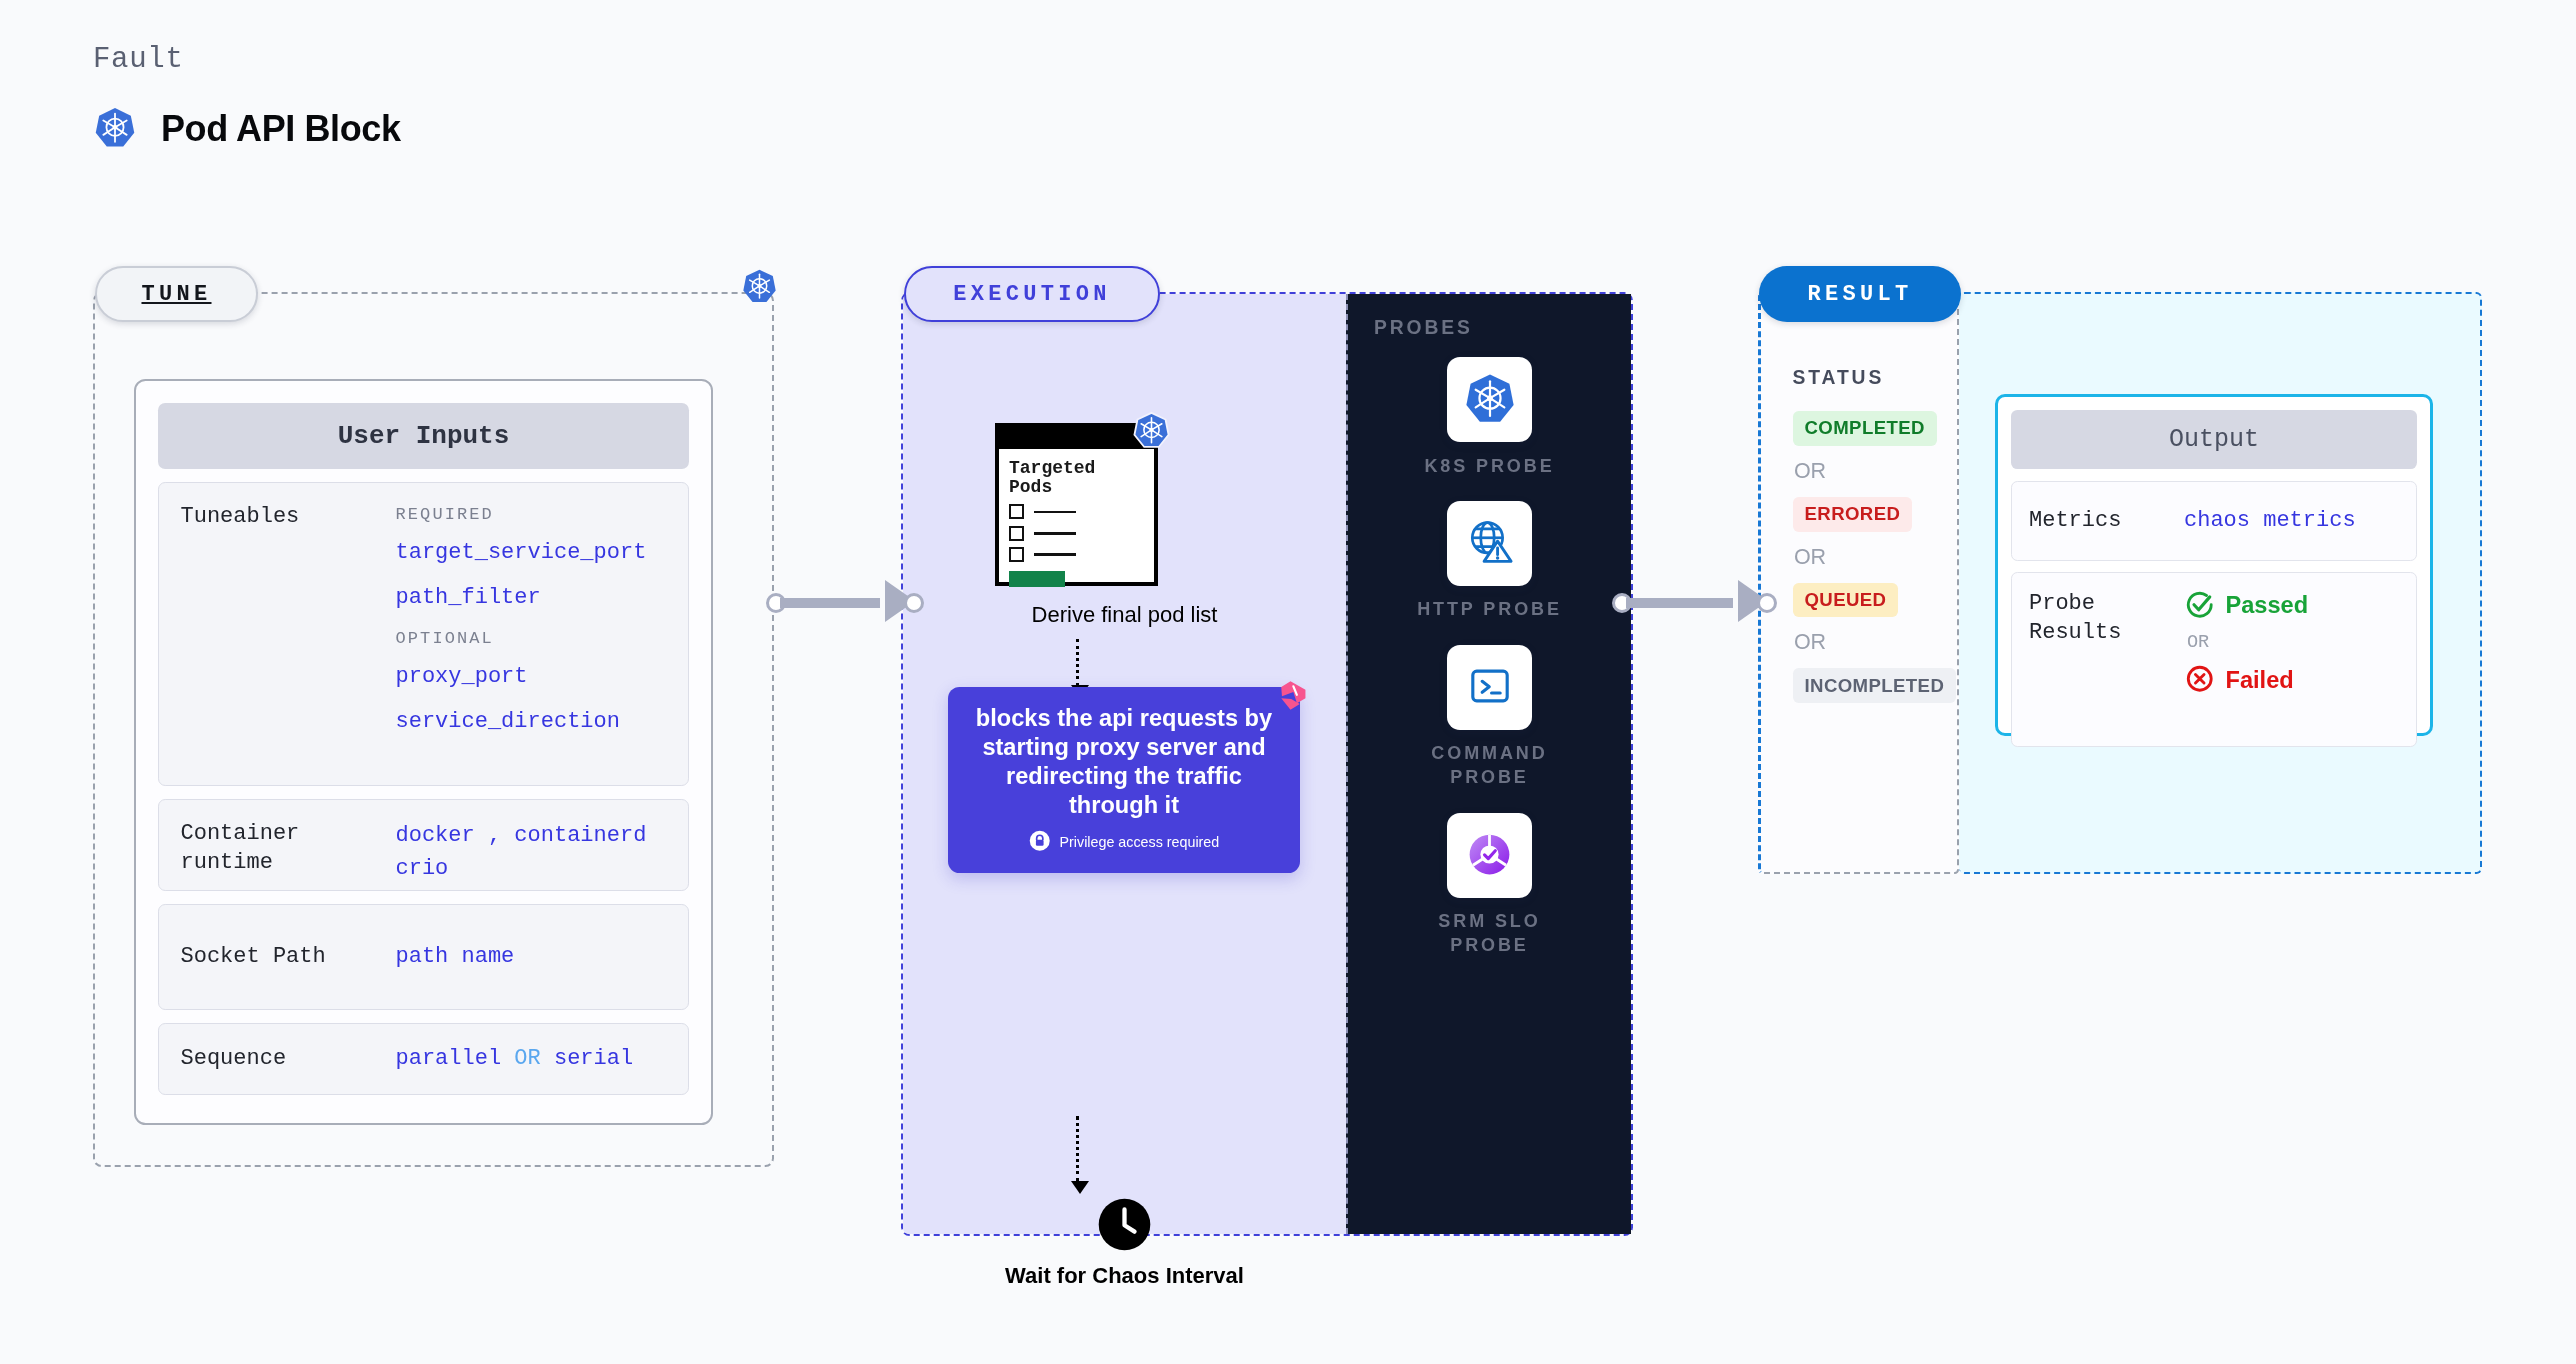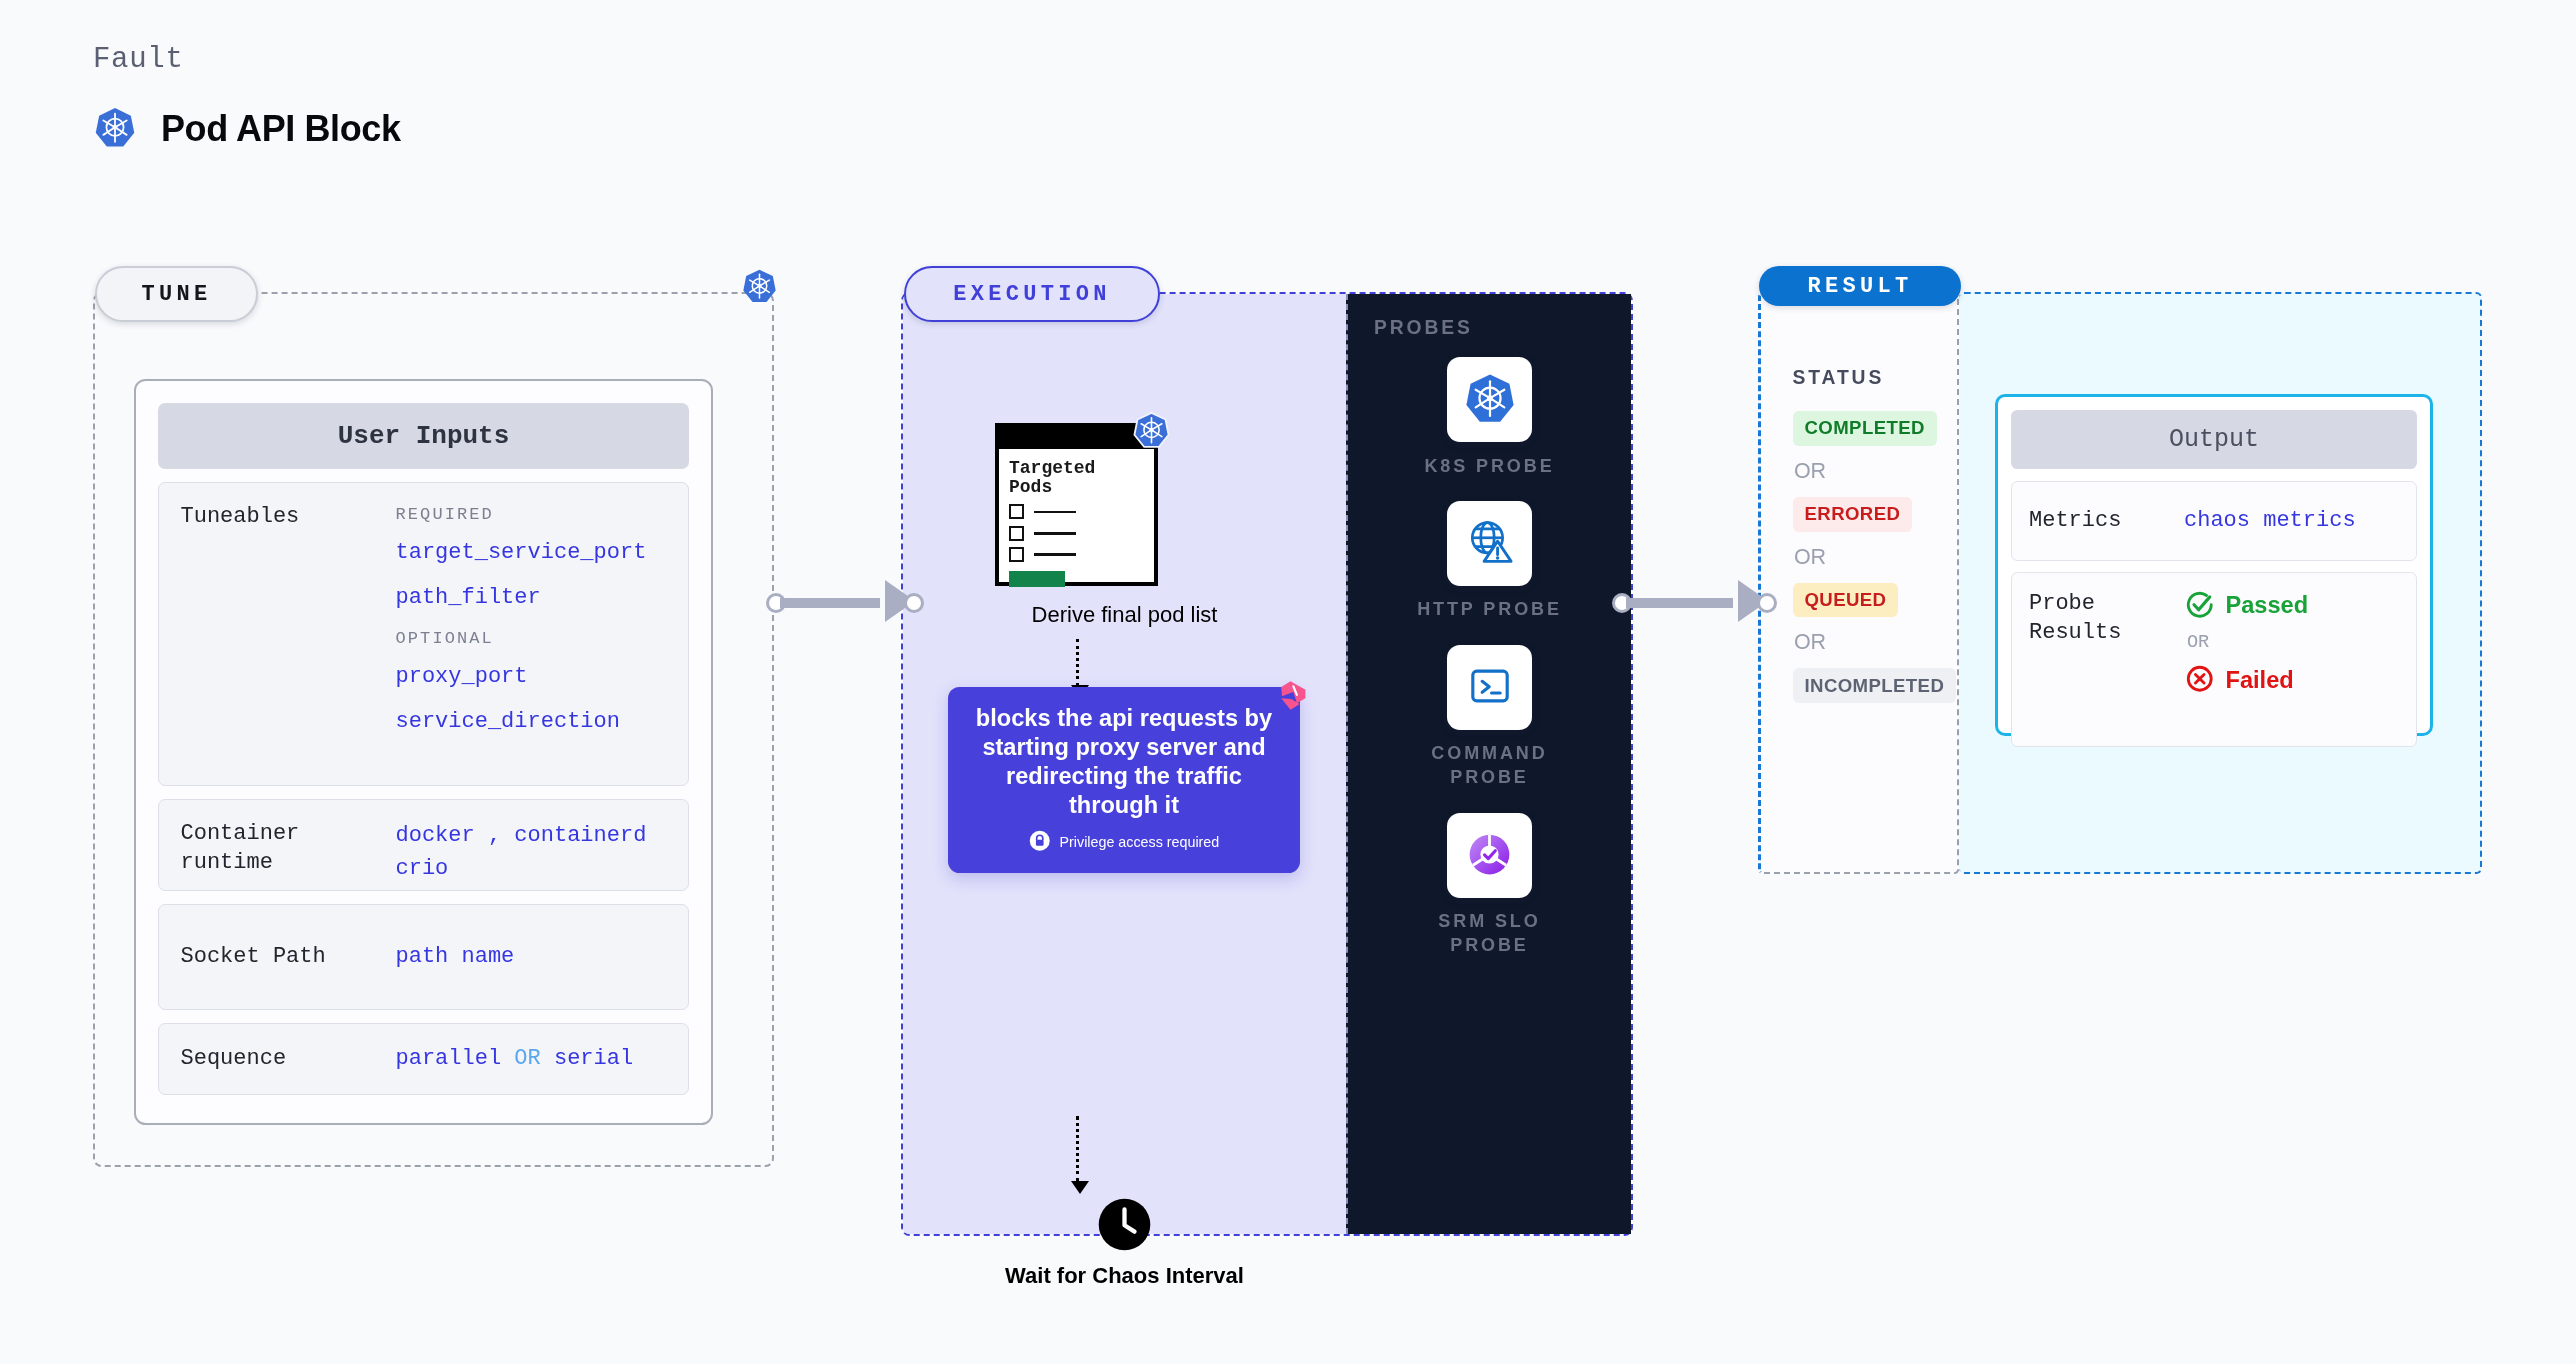--- a/index.html
+++ b/index.html
@@ -32,21 +32,21 @@
 
   
   #tune-panel {
     position: absolute; left: 93px; top: 292px;
     width: 681px; height: 875px;
     border: 2.9px dashed #9aa1ad; border-radius: 8.6px;
   }
   #tune-tag {
     left: 95px; top: 266px; width: 163px; height: 56px;
     background: #f2f4f7; border: 2.1px solid #c9cdd6;
-    color: #13161c; font-size: 22px;
+    color: #13161c; font-size: 22px; text-decoration: underline;
   }
   #tune-k8s { position: absolute; left: 741px; top: 268px; z-index: 7; }
 
   #user-inputs-card {
     position: absolute; left: 39px; top: 85px;
     width: 579px; height: 746px;
     background: #fdfdff; border: 2.9px solid #a8adb8; border-radius: 11.5px;
     padding: 22px;
   }
   #user-inputs-header {
@@ -183,21 +183,21 @@
 
   
   #result-status-panel {
     position: absolute; left: 1758px; top: 292px;
     width: 201px; height: 582px;
     background: #fcfcfe;
     border: 2.1px dashed #9aa1ad; border-radius: 4.3px;
     border-left: 3.6px dashed #1878d4;
   }
   #result-tag {
-    left: 1759px; top: 266px; width: 202px; height: 40px;
+    left: 1759px; top: 266px; width: 202px; height: 56px;
     background: #0b72cf; border: 0; color: #fff; font-size: 22px;
   }
   #status-head {
     position: absolute; left: 31.5px; top: 73px;
     font-size: 19.3px; color: #454b5c; letter-spacing: 2.9px; font-weight: 700;
   }
   #status-list { position: absolute; left: 31.5px; top: 117px; }
   .status-badge {
     display: inline-block; padding: 6.4px 12px; border-radius: 5.7px;
     font-size: 18.6px; font-weight: 700; letter-spacing: 0.4px;

